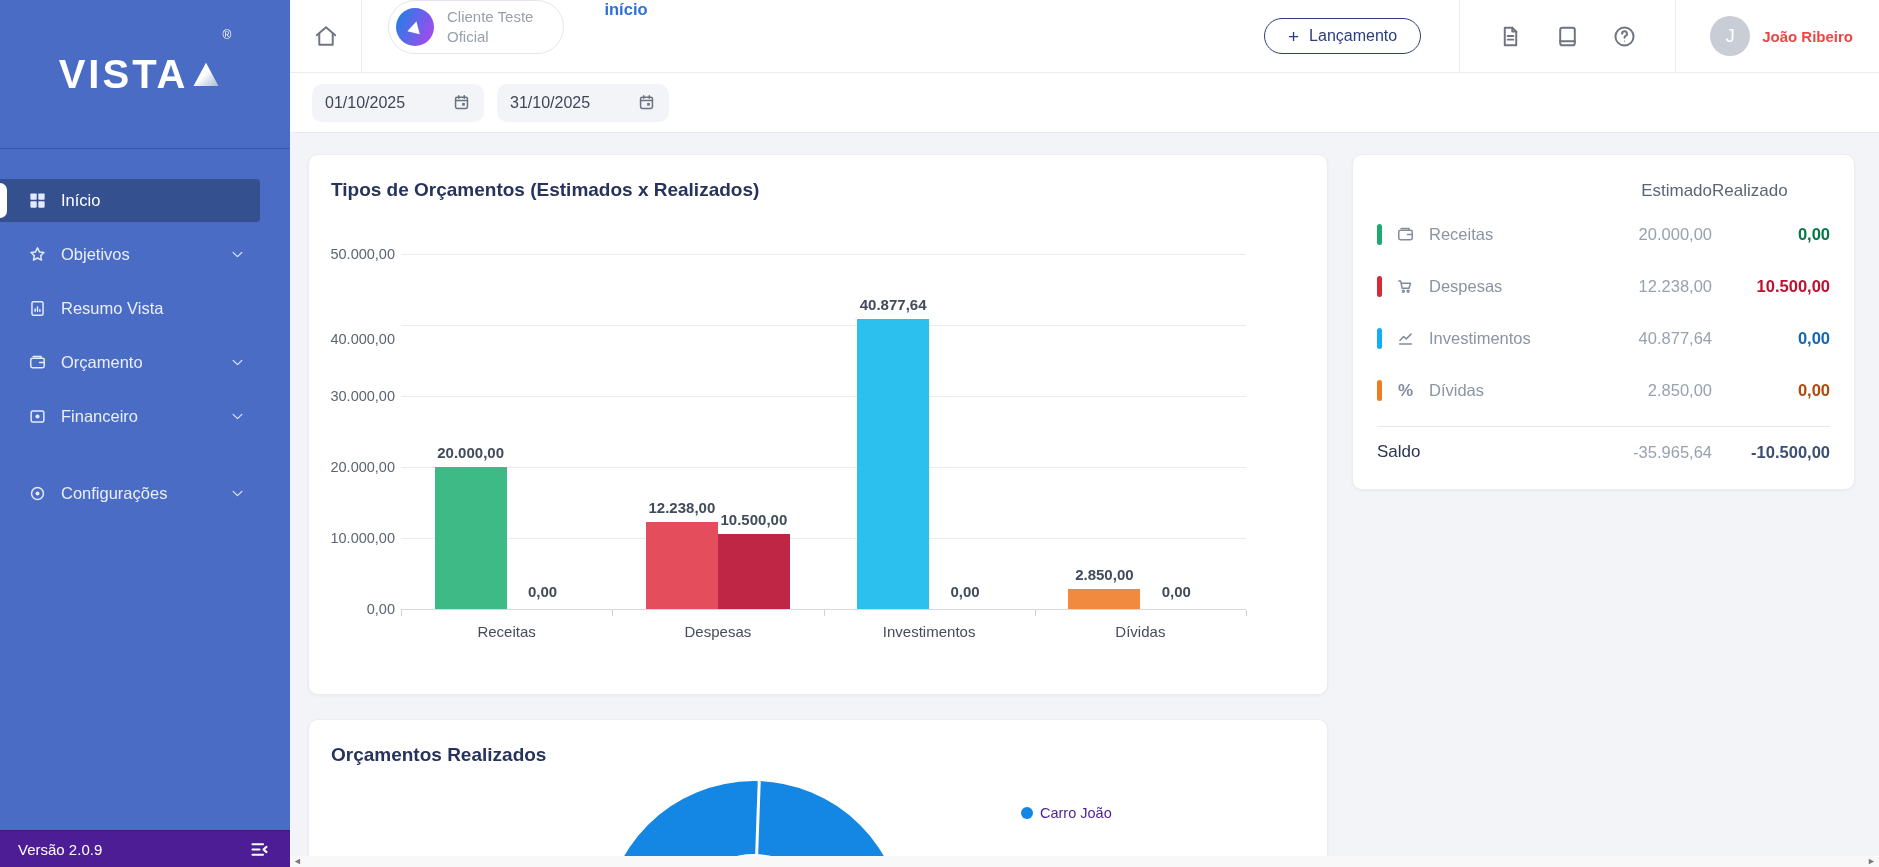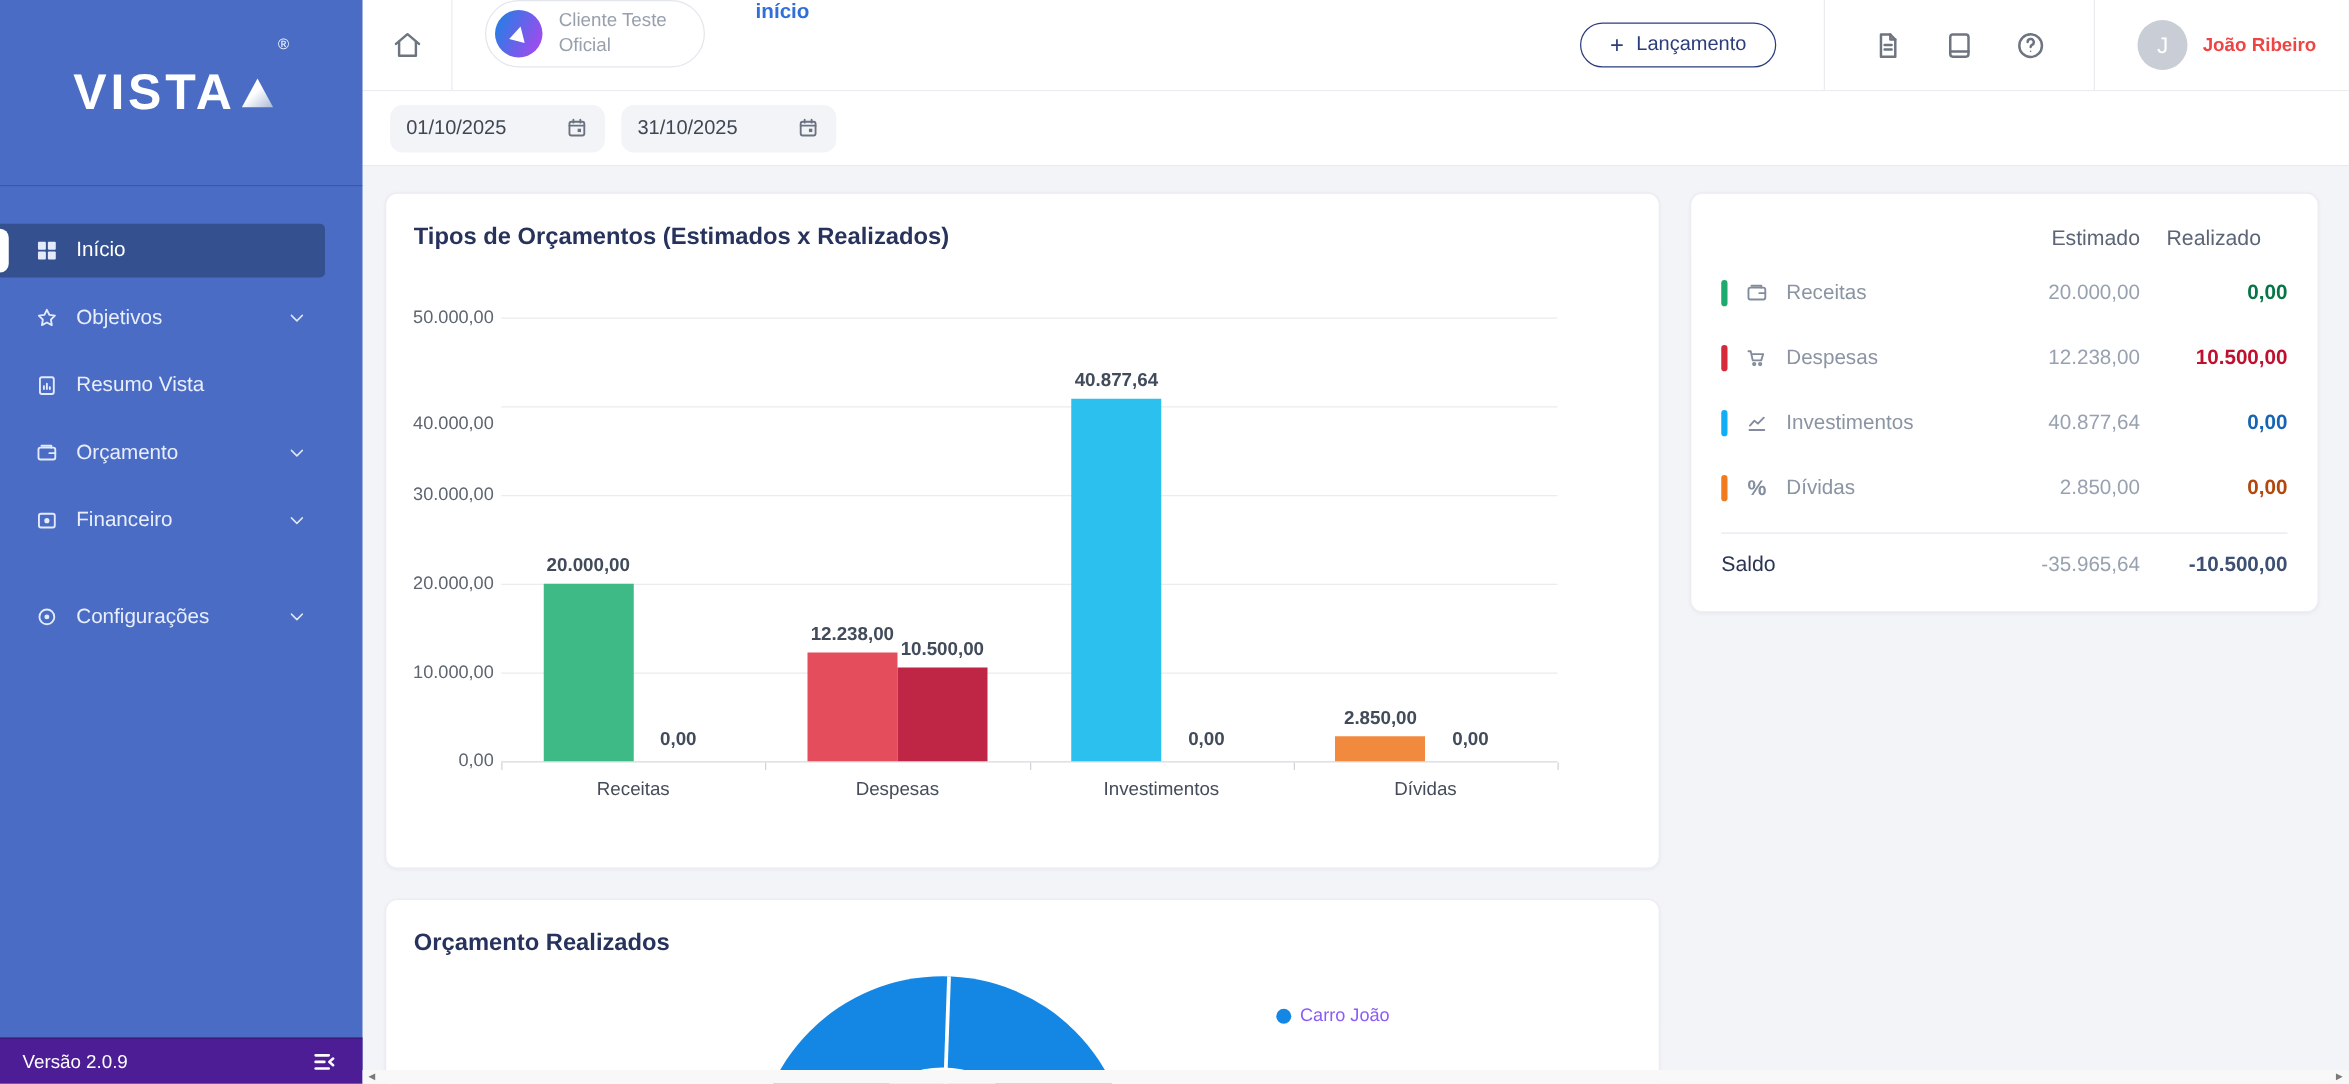--- a/index.html
+++ b/index.html
@@ -70,38 +70,38 @@
   .gl.base{background:#d8d9de}
   .ytick{position:absolute;left:-12px;width:76px;text-align:right;font-size:14.5px;color:#5d6570;transform:translateY(-50%)}
   .xtick{position:absolute;width:1px;height:6px;background:#d2d3da}
   .bar{position:absolute;cursor:pointer}
   .blabel{position:absolute;width:140px;text-align:center;font-size:15px;font-weight:700;color:#414b5a;line-height:18px}
   .cat{position:absolute;width:170px;text-align:center;font-size:15px;color:#454c59}
 
   .summary-card{width:503px;height:336px;padding:20px 24px}
   .sum-head{display:flex;font-size:17px;color:#5b6576;margin:6px 0 12px}
   .h-est{margin-left:auto;width:150px;text-align:right}
-  .h-real{width:118px;text-align:center}
+  .h-real{width:118px;text-align:left}
   .sum-row{display:flex;align-items:center;height:43px;margin-bottom:9px}
   .pill{width:5px;height:21px;border-radius:3px;margin-right:13px;flex:none}
   .sum-icon{width:21px;margin-right:13px;color:#828c9c;display:flex;align-items:center;justify-content:center}
   .sum-icon svg{width:19px;height:19px}
   .sum-icon .pct{font-size:17px;font-weight:700;line-height:1}
   .sum-label{font-size:16.5px;color:#8b94a3}
   .v-est{margin-left:auto;width:150px;text-align:right;font-size:16.5px;color:#98a1b0}
   .v-real{width:118px;text-align:right;font-size:16.5px;font-weight:700}
   .sum-divider{border-top:1px solid #e6e8ee;margin:14px 0 15px}
   .saldo-row{display:flex;align-items:center}
   .saldo-label{font-size:17px;font-weight:400;color:#2a3550}
   .saldo-real{color:#3d4f73}
 
   .pie-card{width:1020px;height:290px;margin-top:24px;padding:24px 22px;position:relative;overflow:hidden}
   .pie-svg{position:absolute;left:0;top:0}
   .legend{position:absolute;left:712px;top:85px;display:flex;align-items:center;gap:7px;
-          font-size:14.5px;color:#8b5cf6}
+          font-size:14.5px;color:#4c1d95}
   .legend-dot{width:12px;height:12px;border-radius:50%;flex:none}
 
   .hscroll{position:absolute;left:0;right:0;bottom:0;height:11px;background:#f8f8f8;display:flex;
            align-items:center;justify-content:space-between;padding:0 3px;box-sizing:border-box;z-index:6}
   .hs-arrow{color:#7a7a7a;font-size:9px;line-height:1;cursor:pointer}
 </style>
 </head>
 <body>
 
 <div class="app">
@@ -399,21 +399,21 @@
           <div class="sum-divider"></div>
           <div class="saldo-row">
             <span class="saldo-label">Saldo</span>
             <span class="v-est">-35.965,64</span>
             <span class="v-real saldo-real">-10.500,00</span>
           </div>
         </div>
       </div>
 
       <div class="card pie-card">
-        <h2 style="position:relative;z-index:2">Orçamento Realizados</h2>
+        <h2 style="position:relative;z-index:2">Orçamentos Realizados</h2>
         <div id="pie-chart">
             <svg class="pie-svg" width="1020" height="290" viewBox="0 0 1020 290">
               <g>
                 <circle cx="445" cy="211" r="150" fill="#1487e5"></circle>
                 <line x1="445" y1="211" x2="445" y2="61" stroke="#ffffff" stroke-width="3" transform="rotate(2 445 211)"></line>
                 <circle cx="445" cy="211" r="77" fill="#ffffff"></circle>
               </g>
             </svg>
           </div>
         <div class="legend" id="pie-legend">

